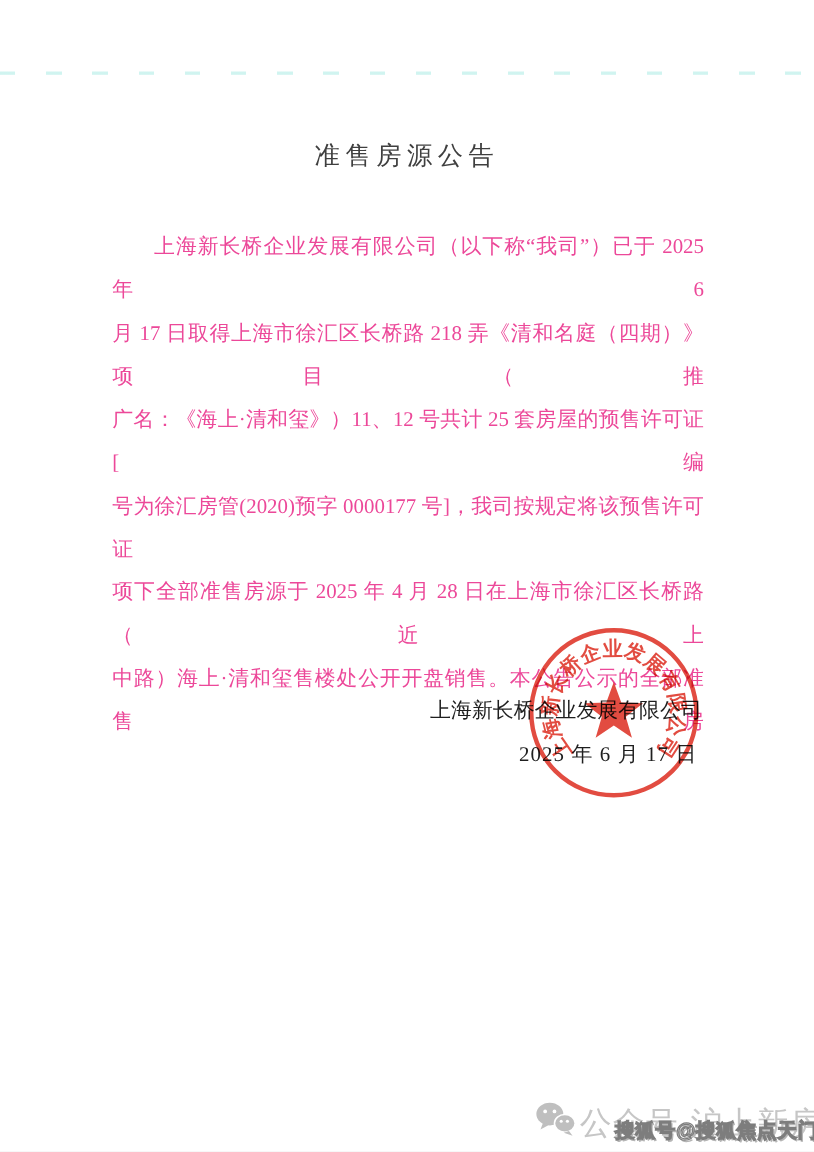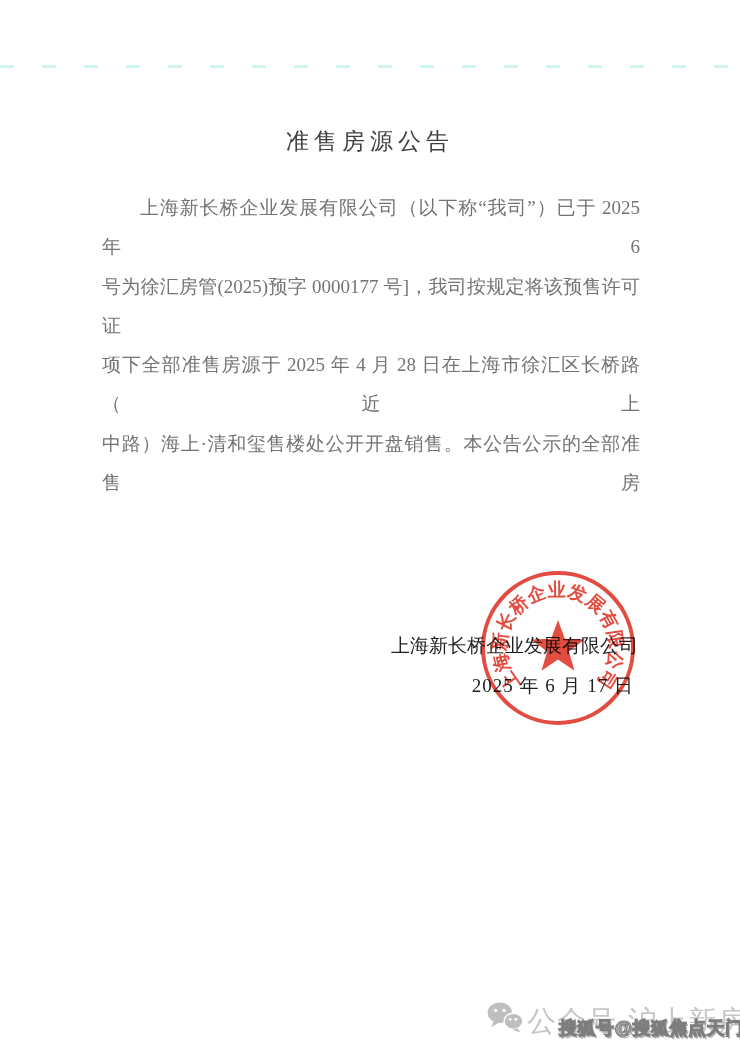--- a/index.html
+++ b/index.html
@@ -25,25 +25,25 @@
     position: absolute;
     top: 126px; left: 0; width: 740px;
     text-align: center;
     font-size: 23px;
     letter-spacing: 5px;
     color: #3f3f3f;
     font-weight: 400;
   }
   .doc-body {
     position: absolute;
-    top: 188px; left: 102px;
+    top: 205px; left: 102px;
     width: 538px;
     font-size: 19px;
     line-height: 39.3px;
-    color: #737373;
+    color: #ec4899;
   }
   .jline { text-align: justify; text-align-last: justify; }
   .jline.first { text-indent: 38px; }
   .jline.last { text-align-last: left; }
   .sig-company {
     position: absolute;
     top: 633px; right: 102px;
     font-size: 19px;
     color: #1f1f1f;
     white-space: nowrap;
@@ -100,21 +100,23 @@
 <body>
 
 <div class="page">
 
   <div class="scan-artifact"></div>
 
   <div class="doc-title">准售房源公告</div>
 
   <div class="doc-body">
     <div class="jline first">上海新长桥企业发展有限公司（以下称“我司”）已于 2025 年 6</div>
-    <div class="jline">号为徐汇房管(2025)预字 0000177 号]，我司按规定将该预售许可证</div>
+    <div class="jline">月 17 日取得上海市徐汇区长桥路 218 弄《清和名庭（四期）》项目（推</div>
+    <div class="jline">广名：《海上·清和玺》）11、12 号共计 25 套房屋的预售许可证[编</div>
+    <div class="jline">号为徐汇房管(2020)预字 0000177 号]，我司按规定将该预售许可证</div>
     <div class="jline">项下全部准售房源于 2025 年 4 月 28 日在上海市徐汇区长桥路（近上</div>
     <div class="jline">中路）海上·清和玺售楼处公开开盘销售。本公告公示的全部准售房</div>
   </div>
 
   <div class="sig-company">上海新长桥企业发展有限公司</div>
   <div class="sig-date">2025 年 6 月 17 日</div>
 
   <div class="seal">
     <svg viewBox="0 0 160 160" width="160" height="160">
       <circle cx="80" cy="80" r="75" fill="none" stroke-width="4" stroke="#df382c"></circle>

